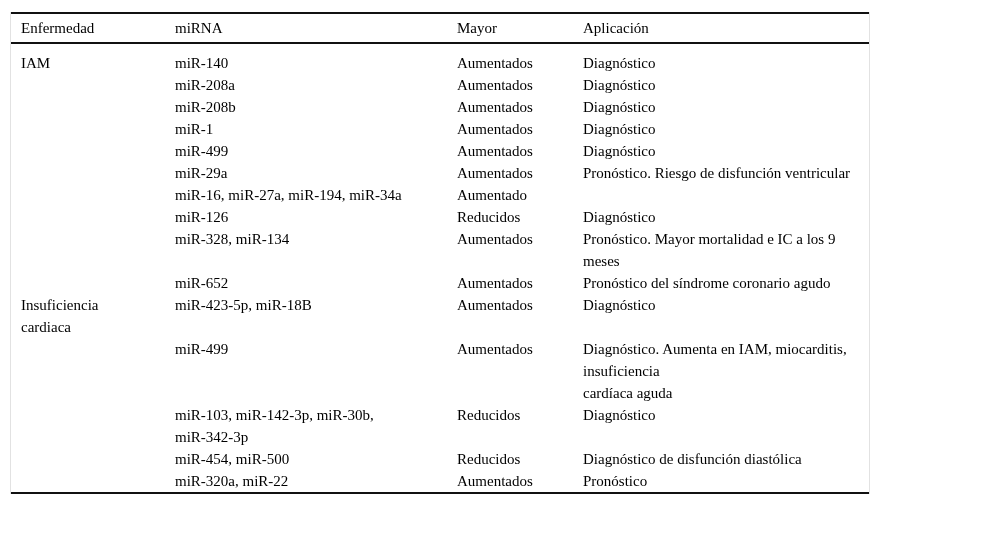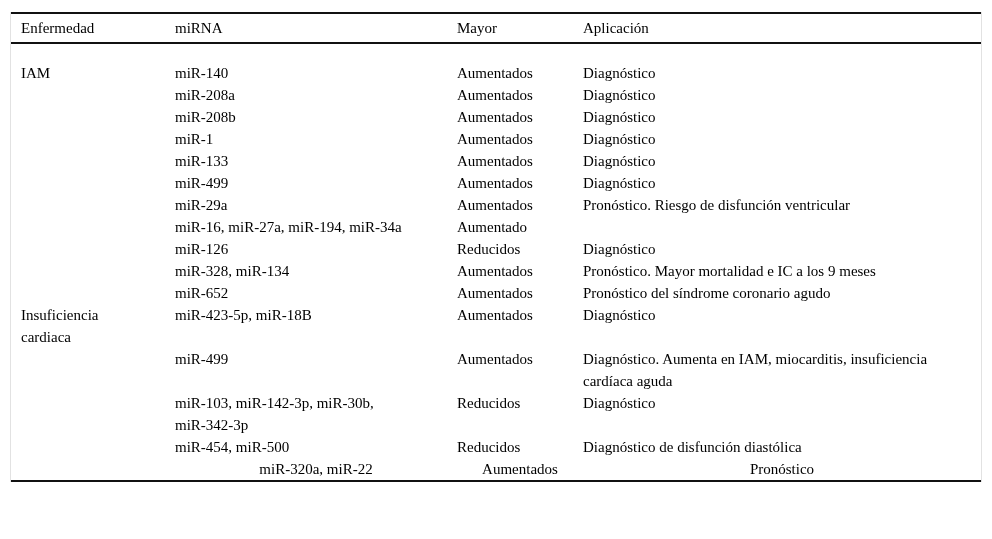--- a/index.html
+++ b/index.html
@@ -12,21 +12,21 @@
     background: #ffffff;
     position: relative;
     font-family: "Liberation Serif", serif;
     color: #000000;
     overflow: hidden;
   }
   .table-wrap {
     position: absolute;
     left: 10px;
     top: 12px;
-    width: 972px;
+    width: 860px;
     box-sizing: border-box;
     border-left: 1px solid #e2e2e2;
     border-right: 1px solid #e2e2e2;
     background: #ffffff;
   }
   table.data-table {
     width: 100%;
     border-collapse: collapse;
     table-layout: fixed;
   }
@@ -52,22 +52,22 @@
   }
 
   tbody td {
     vertical-align: top;
     font-size: 15px;
     line-height: 22px;
     padding: 0;
     white-space: pre-line;
     overflow: hidden;
   }
-  tbody tr:first-child td { padding-top: 18px; }
-  tbody tr:last-child td { border-bottom: 2px solid #111111; text-align: center; }
+  tbody tr:first-child td { padding-top: 8px; }
+  tbody tr:last-child td { border-bottom: 2px solid #111111; }
   td.enf { padding-left: 10px; }
 </style>
 </head>
 <body>
 
 <div class="table-wrap">
   <table class="data-table">
     <colgroup>
       <col class="c1">
         <col class="c2">
@@ -97,26 +97,20 @@
       </tr>
       <tr>
         <td class="enf"></td>
         <td class="mir">miR-208b</td>
         <td class="efe">Aumentados</td>
         <td class="apl">Diagnóstico</td>
       </tr>
       <tr>
         <td class="enf"></td>
         <td class="mir">miR-1</td>
-        <td class="efe">Aumentados</td>
-        <td class="apl">Diagnóstico</td>
-      </tr>
-      <tr>
-        <td class="enf"></td>
-        <td class="mir">miR-133</td>
         <td class="efe">Aumentados</td>
         <td class="apl">Diagnóstico</td>
       </tr>
       <tr>
         <td class="enf"></td>
         <td class="mir">miR-499</td>
         <td class="efe">Aumentados</td>
         <td class="apl">Diagnóstico</td>
       </tr>
       <tr>

